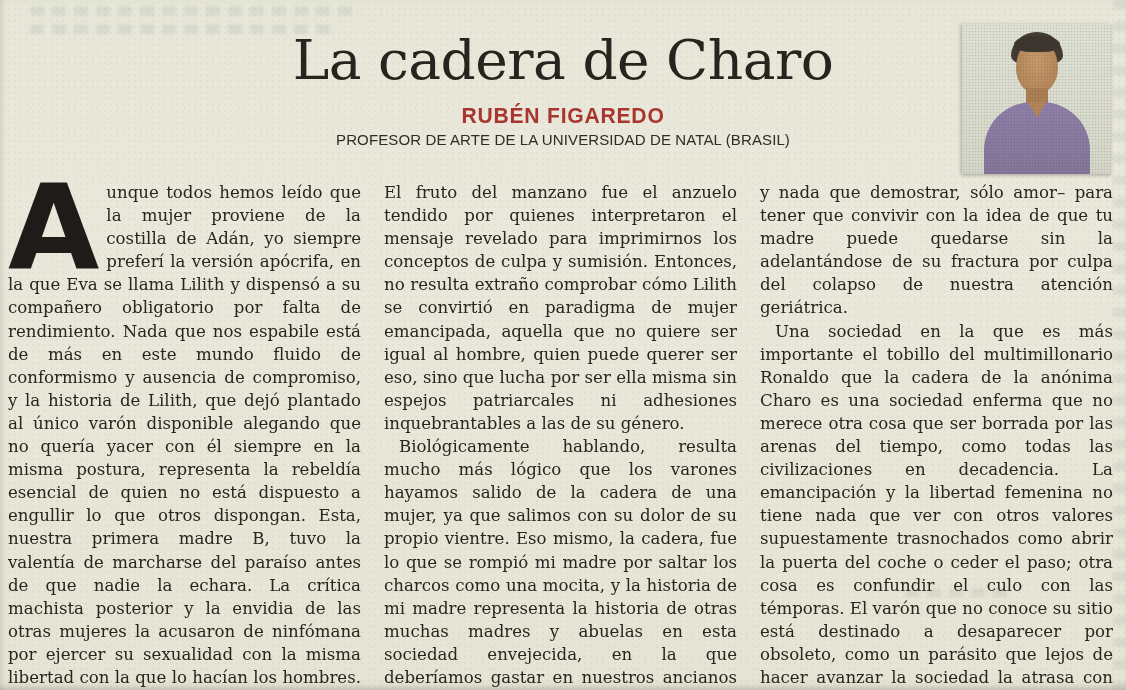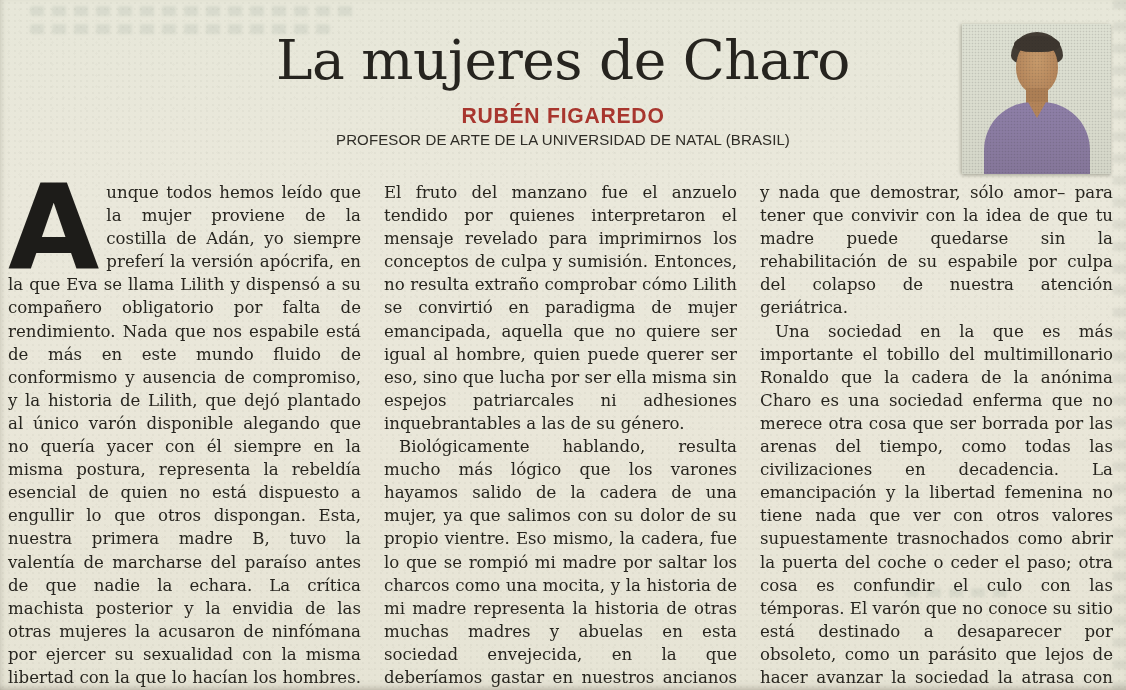--- a/index.html
+++ b/index.html
@@ -108,21 +108,21 @@
 <body>
 
 <div class="paper"></div>
 
 <div class="bleed bleed-bar" style="left:30px;top:6px;width:330px;height:10px;"></div>
 <div class="bleed bleed-bar" style="left:30px;top:24px;width:300px;height:10px;"></div>
 <div class="bleed bleed-bar" style="left:905px;top:588px;width:110px;height:9px;"></div>
 <div class="bleed bleed-col" style="left:1113px;top:0;width:13px;height:690px;"></div>
 
 <div class="masthead">
-  <div class="title">La mujeres de Charo</div>
+  <div class="title">La cadera de Charo</div>
   <div class="byline">RUBÉN FIGAREDO</div>
   <div class="role">PROFESOR DE ARTE DE LA UNIVERSIDAD DE NATAL (BRASIL)</div>
 </div>
 
 <div class="portrait">
   <div class="hair"></div>
   <div class="face"></div>
   <div class="fringe"></div>
   <div class="neck"></div>
   <div class="torso"></div>
@@ -132,19 +132,19 @@
 
 <div class="columns">
   <div class="col">
     <p><span class="dropcap">A</span><span>unque todos hemos leído que la mujer proviene de la costilla de Adán, yo siempre preferí la versión apócrifa, en la que Eva se llama Lilith y dispensó a su compañero obligatorio por falta de rendimiento. Nada que nos espabile está de más en este mundo fluido de conformismo y ausencia de compromiso, y la historia de Lilith, que dejó plantado al único varón disponible alegando que no quería yacer con él siempre en la misma postura, representa la rebeldía esencial de quien no está dispuesto a engullir lo que otros dispongan. Esta, nuestra primera madre B, tuvo la valentía de marcharse del paraíso antes de que nadie la echara. La crítica machista posterior y la envidia de las otras mujeres la acusaron de ninfómana por ejercer su sexualidad con la misma libertad con la que lo hacían los hombres. Miguel Ángel, que no era tonto, le reservó un lugar de privilegio en la Capilla Sixtina, adelantándose al calzonazos Adán y cogiendo la manzana antes que él.</span></p>
   </div>
   <div class="col">
     <p>El fruto del manzano fue el anzuelo tendido por quienes interpretaron el mensaje revelado para imprimirnos los conceptos de culpa y sumisión. Entonces, no resulta extraño comprobar cómo Lilith se convirtió en paradigma de mujer emancipada, aquella que no quiere ser igual al hombre, quien puede querer ser eso, sino que lucha por ser ella misma sin espejos patriarcales ni adhesiones inquebrantables a las de su género.</p>
     <p class="indent">Biológicamente hablando, resulta mucho más lógico que los varones hayamos salido de la cadera de una mujer, ya que salimos con su dolor de su propio vientre. Eso mismo, la cadera, fue lo que se rompió mi madre por saltar los charcos como una mocita, y la historia de mi madre representa la historia de otras muchas madres y abuelas en esta sociedad envejecida, en la que deberíamos gastar en nuestros ancianos lo que derrochamos en políticos y estafadores. Es bastante duro vivir sin su abrazo – justo cuando ya no hay nada que discutir</p>
   </div>
   <div class="col">
-    <p>y nada que demostrar, sólo amor– para tener que convivir con la idea de que tu madre puede quedarse sin la rehabilitación de su espabile por culpa del colapso de nuestra atención geriátrica.</p>
+    <p>y nada que demostrar, sólo amor– para tener que convivir con la idea de que tu madre puede quedarse sin la adelantándose de su fractura por culpa del colapso de nuestra atención geriátrica.</p>
     <p class="indent">Una sociedad en la que es más importante el tobillo del multimillonario Ronaldo que la cadera de la anónima Charo es una sociedad enferma que no merece otra cosa que ser borrada por las arenas del tiempo, como todas las civilizaciones en decadencia. La emancipación y la libertad femenina no tiene nada que ver con otros valores supuestamente trasnochados como abrir la puerta del coche o ceder el paso; otra cosa es confundir el culo con las témporas. El varón que no conoce su sitio está destinado a desaparecer por obsoleto, como un parásito que lejos de hacer avanzar la sociedad la atrasa con su burricie.</p>
 
   </div>
 </div>
 
 <div class="edge-shadow"></div>
 
 </body></html>

